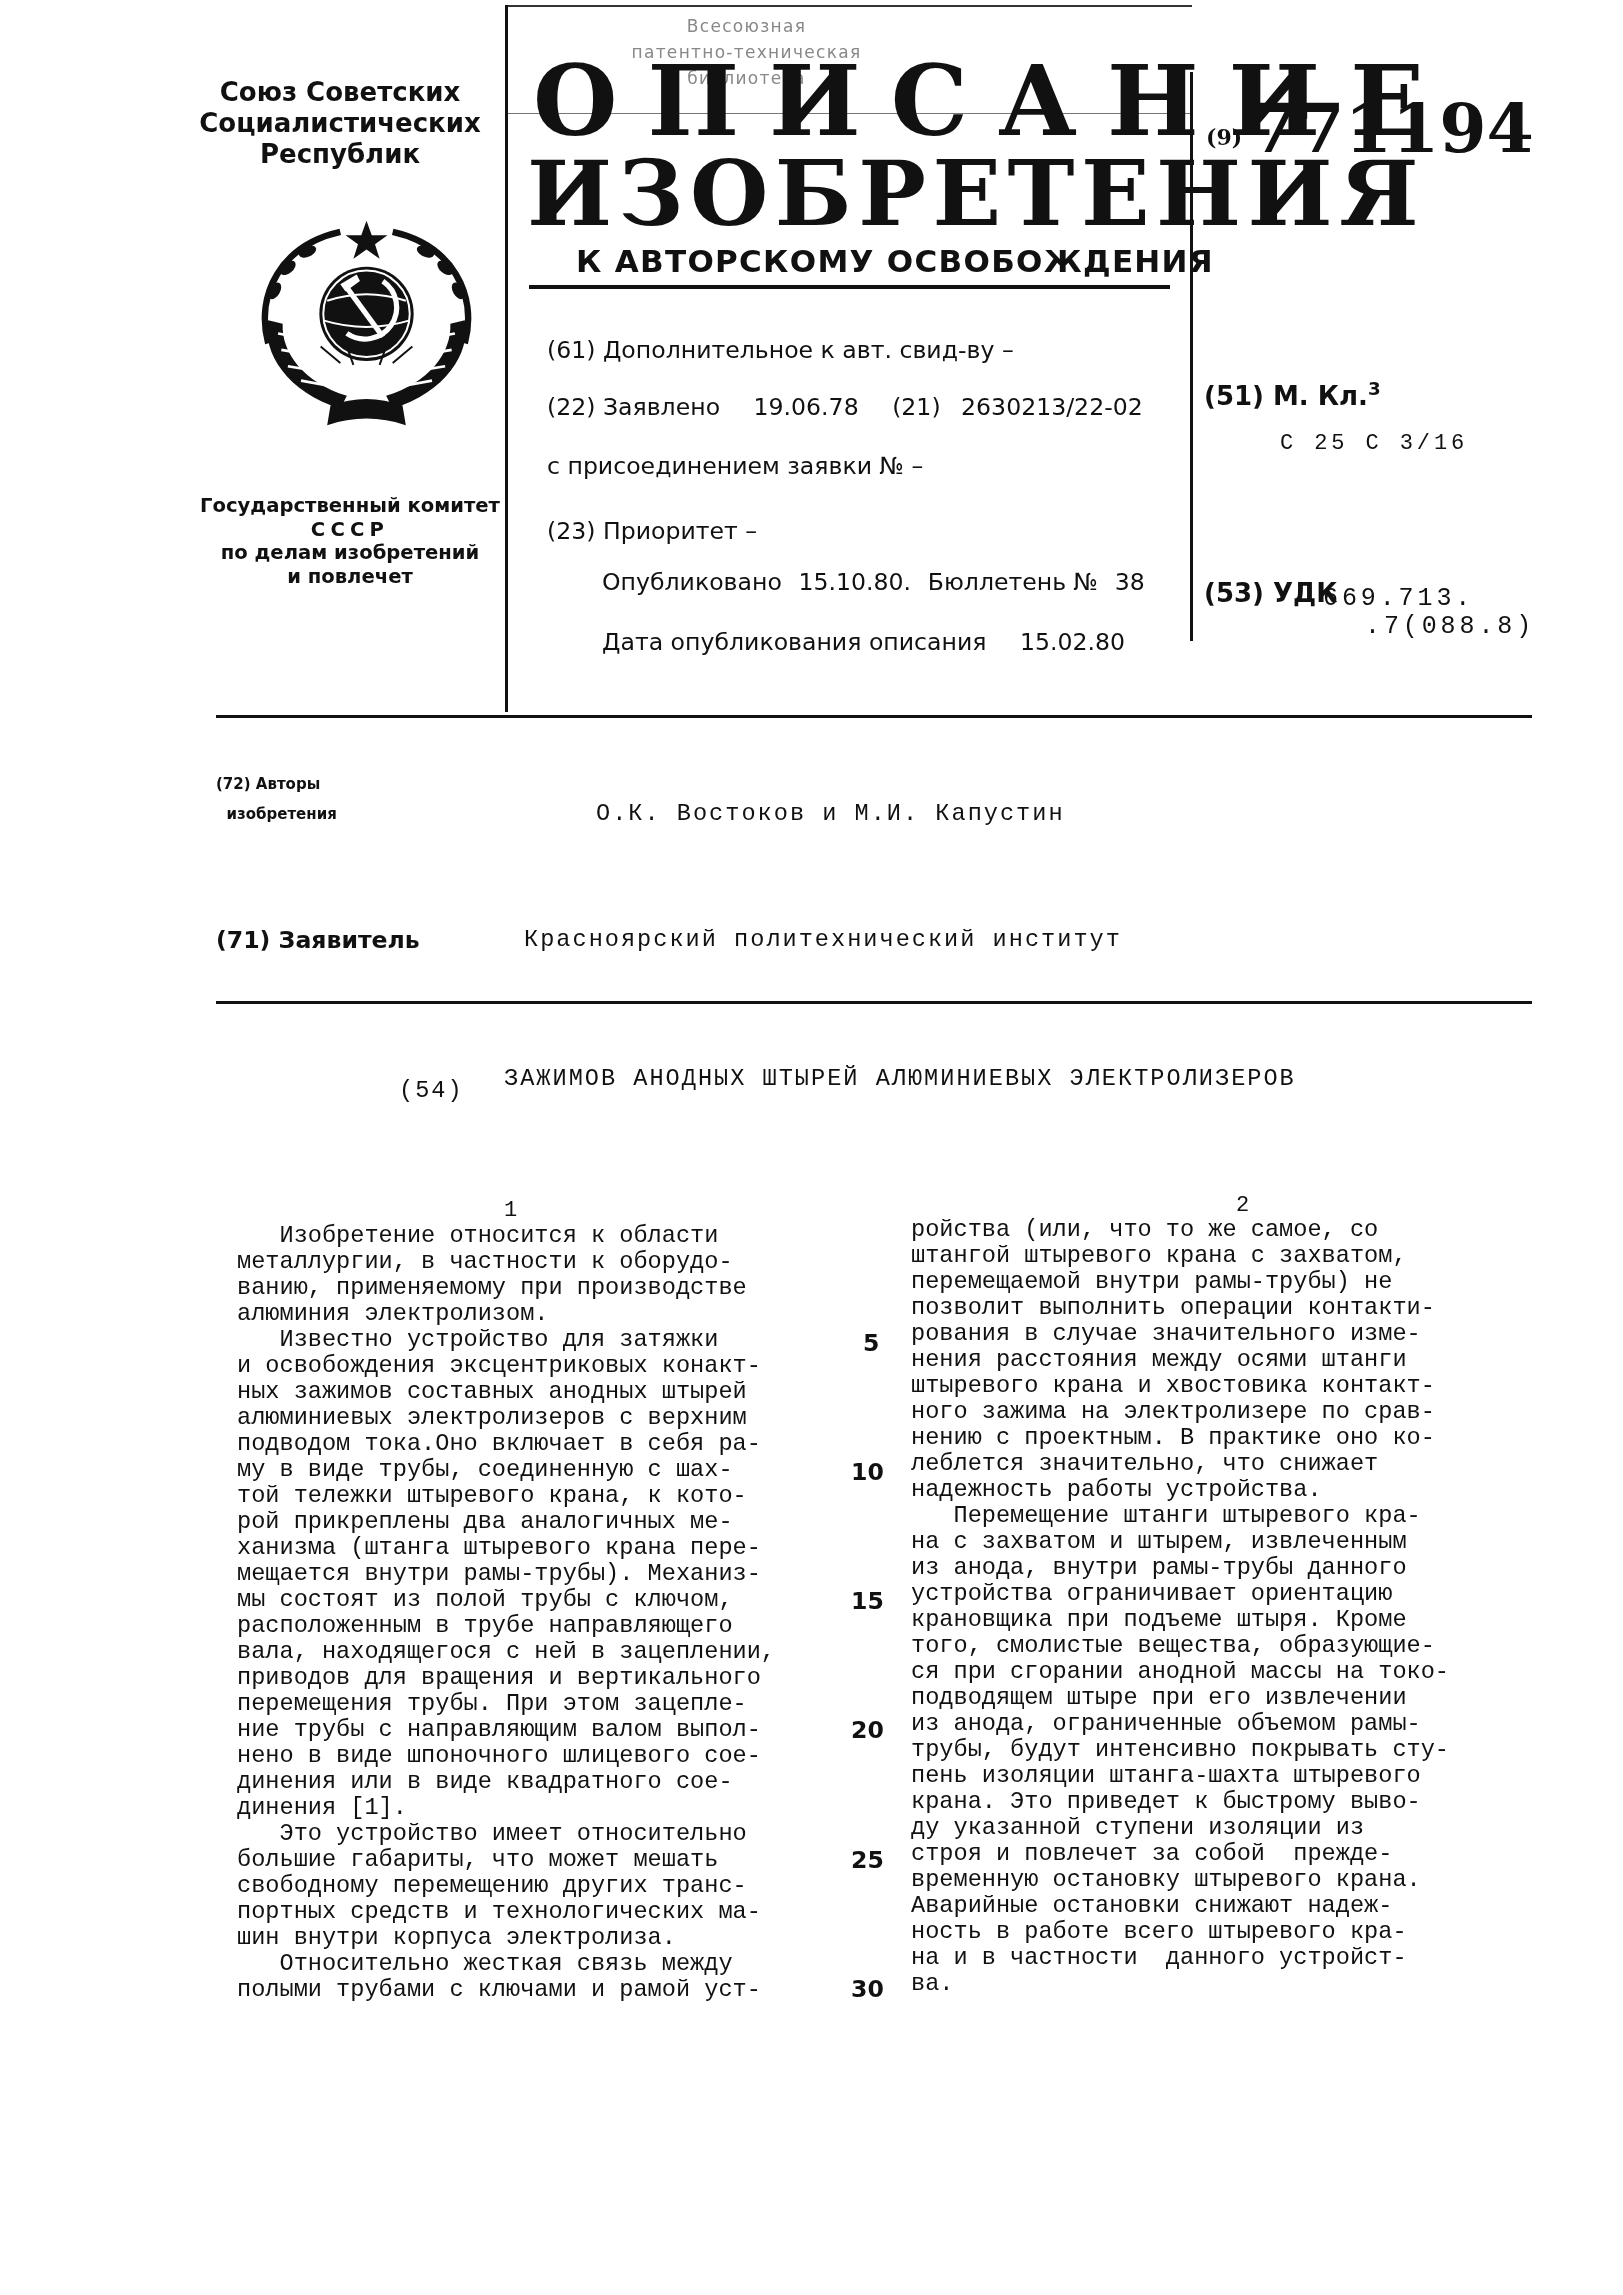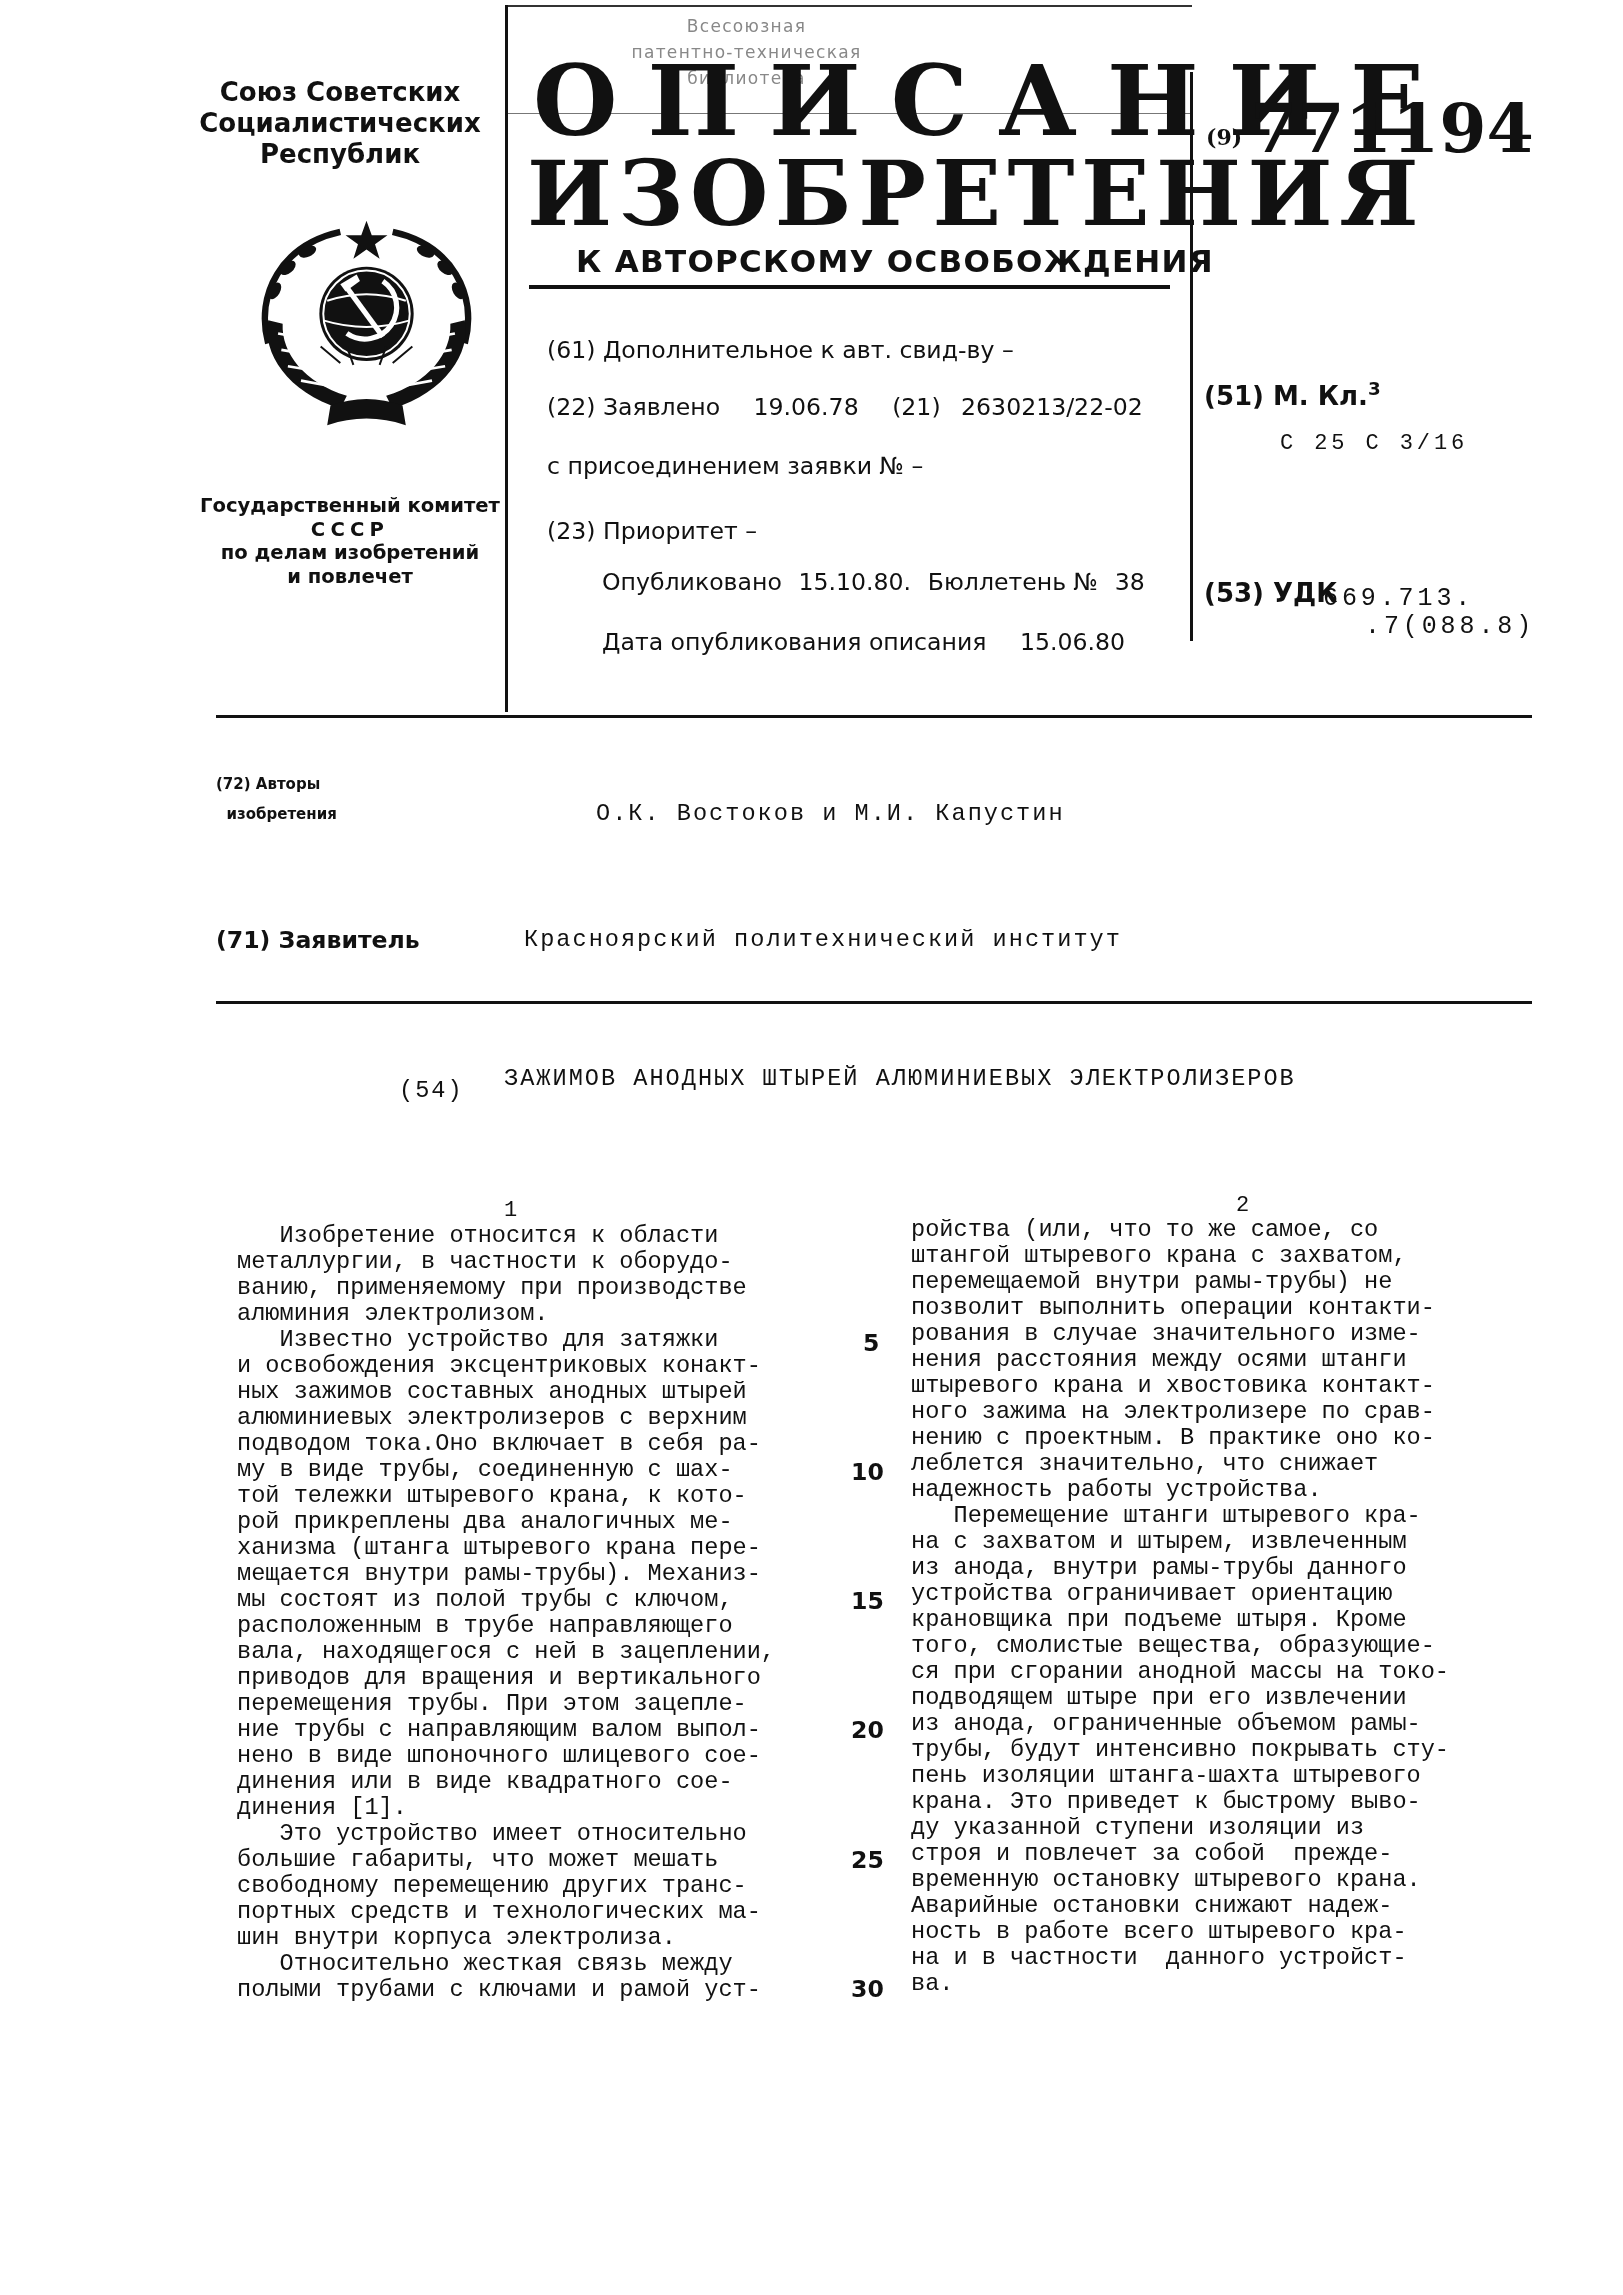--- a/index.html
+++ b/index.html
@@ -170,21 +170,21 @@
 <div id="f-join" class="abs sans field">с присоединением заявки № –</div>
 <div id="f23" class="abs sans field">(23) Приоритет –</div>
 <div id="f-pub" class="abs sans field">
   <span>Опубликовано</span>
   <span style="margin-left:9.2px;">15.10.80.</span>
   <span style="margin-left:9.2px;">Бюллетень №</span>
   <span style="margin-left:9.2px;">38</span>
 </div>
 <div id="f-date" class="abs sans field">
   <span>Дата опубликования описания</span>
-  <span style="margin-left:26px;">15.06.80</span>
+  <span style="margin-left:26px;">15.02.80</span>
 </div>
 
 <div id="f51" class="abs sans field">
   <span>(51) М. Кл.</span><sup style="font-size:18.3px;">3</sup>
 </div>
 <div id="f51-val" class="abs mono field">С 25 С 3/16</div>
 <div id="f53" class="abs sans field">(53) УДК</div>
 <div id="f53-val1" class="abs mono field">669.713.</div>
 <div id="f53-val2" class="abs mono field">.7(088.8)</div>
 

